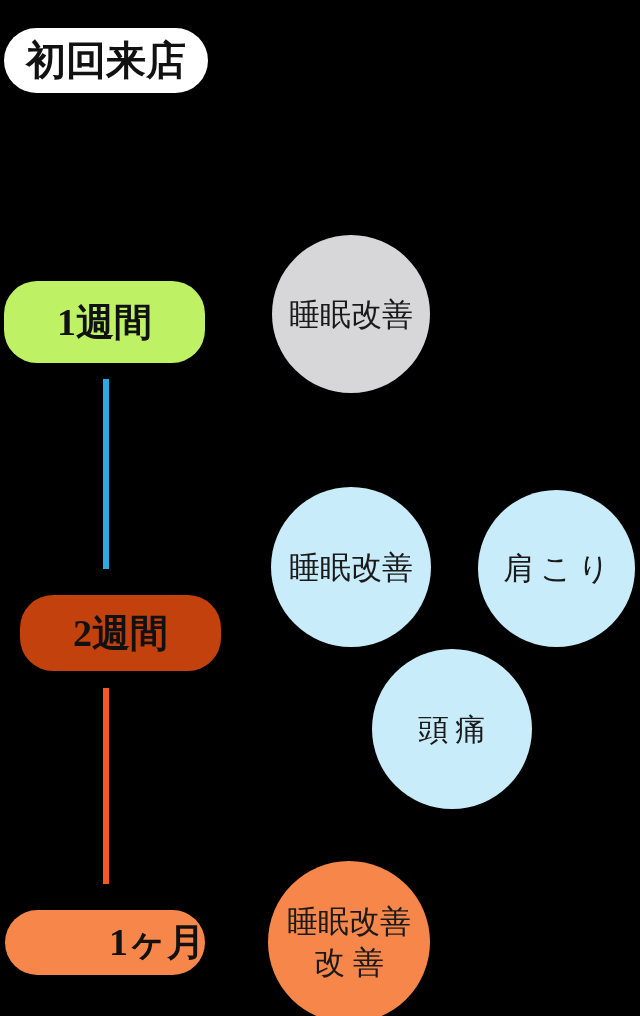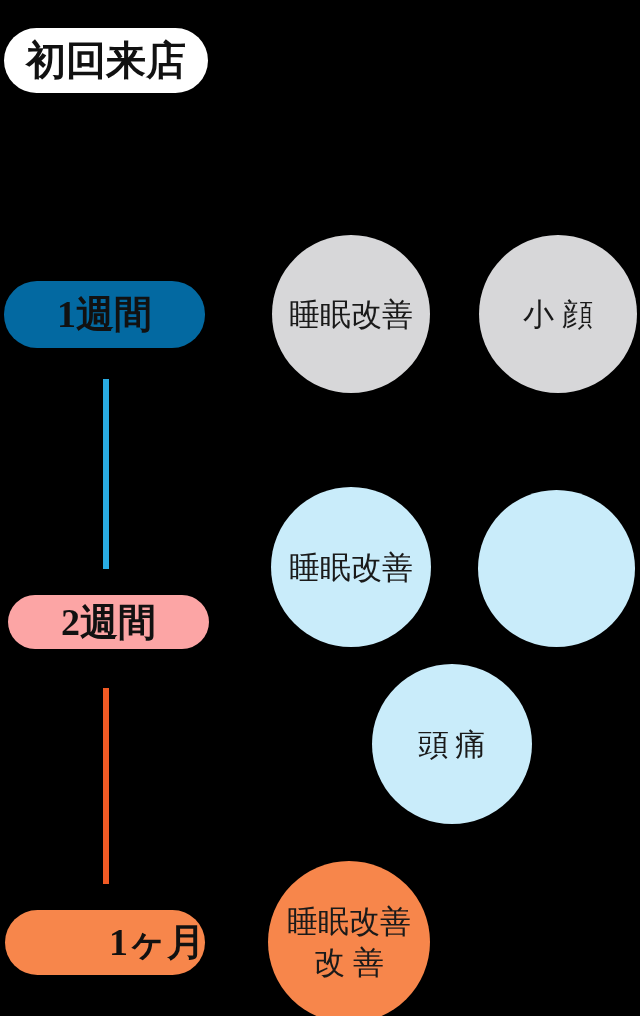--- a/index.html
+++ b/index.html
@@ -26,26 +26,26 @@
     font-weight: 700;
     font-size: 38px;
     white-space: nowrap;
   }
   .pill-start {
     left: 4px; top: 16px; width: 204px; height: 65px;
     background: #ffffff;
     font-size: 40px;
   }
   .pill-week1 {
-    left: 4px; top: 269px; width: 201px; height: 67px;
-    background: #0369a1;
+    left: 4px; top: 269px; width: 201px; height: 82px;
+    background: #bef264;
   }
   .pill-week2 {
-    left: 8px; top: 583px; width: 201px; height: 54px;
-    background: #fca5a5;
+    left: 20px; top: 583px; width: 201px; height: 76px;
+    background: #c2410c;
   }
   .pill-month1 {
     left: 5px; top: 898px; width: 200px; height: 65px;
     background: #f7864b;
     justify-content: flex-end;
   }
   .connector {
     position: absolute;
     left: 103px;
     width: 6px;
@@ -73,21 +73,21 @@
     white-space: nowrap;
   }
   .c-gray   { background: #d7d7d9; }
   .c-blue   { background: #c9ecfa; }
   .c-orange { background: #f7864b; }
 
   .circle-sleep     { left: 272px; top: 223px; width: 158px; height: 158px; }
   .circle-smallface { left: 479px; top: 223px; width: 158px; height: 158px; }
   .circle-eyestrain { left: 271px; top: 475px; width: 160px; height: 160px; }
   .circle-shoulder  { left: 478px; top: 478px; width: 157px; height: 157px; }
-  .circle-headache  { left: 372px; top: 652px; width: 160px; height: 160px; }
+  .circle-headache  { left: 372px; top: 637px; width: 160px; height: 160px; }
   .circle-autonomic { left: 268px; top: 849px; width: 162px; height: 162px; }
   .circle-hair      { left: 477px; top: 850px; width: 158px; height: 158px; }
 
   .sp6 { letter-spacing: 6px; text-indent: 6px; }
   .sp8 { letter-spacing: 8px; text-indent: 8px; }
 </style>
 </head>
 <body>
 
 <div class="canvas">
@@ -99,31 +99,29 @@
   <div class="connector connector-blue"></div>
 
   <div class="connector connector-orange"></div>
 
   <div class="pill pill-week1">
     <span>1週間</span>
   </div>
   <div class="circle c-gray circle-sleep">
     <span>睡眠改善</span>
   </div>
-  <div class="circle c-gray circle-smallface">
-    <span class="sp8">小顔</span>
-  </div>
 
   <div class="pill pill-week2">
     <span>2週間</span>
   </div>
   <div class="circle c-blue circle-eyestrain">
     <span>睡眠改善</span>
   </div>
   <div class="circle c-blue circle-shoulder">
+    <span class="sp6">肩こり</span>
   </div>
   <div class="circle c-blue circle-headache">
     <span class="sp6">頭痛</span>
   </div>
 
   <div class="pill pill-month1">
     <span>1ヶ月</span>
   </div>
   <div class="circle c-orange circle-autonomic">
     <span>睡眠改善</span>

